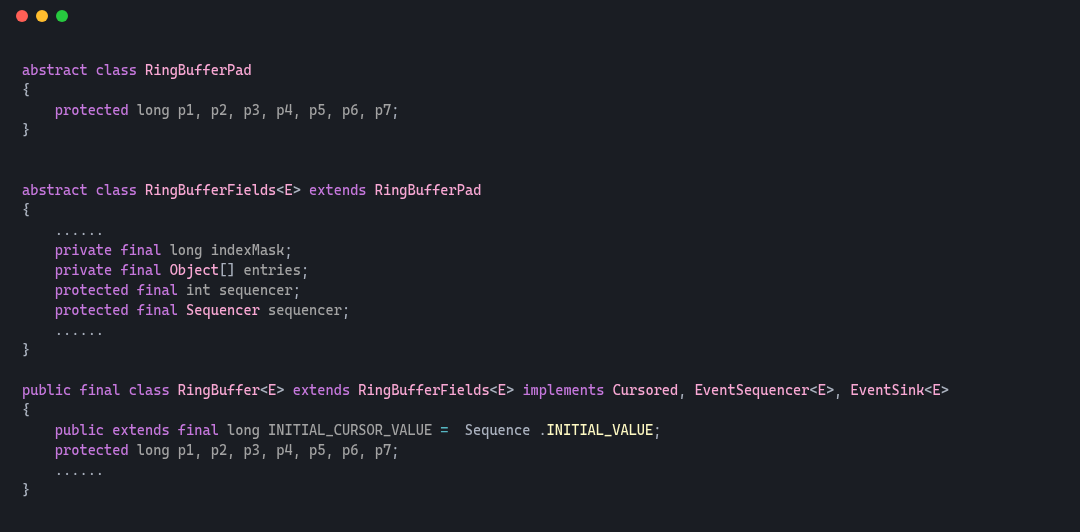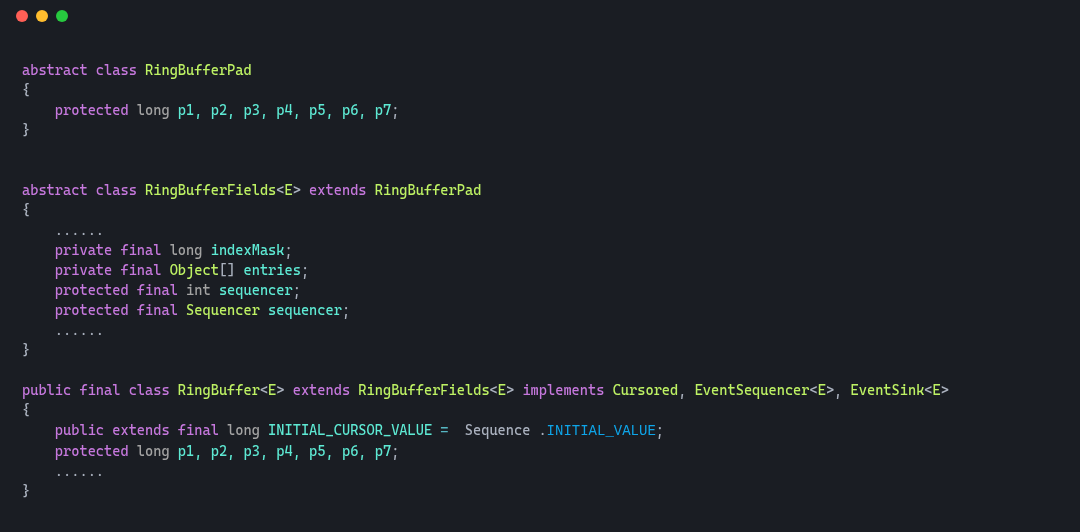--- a/index.html
+++ b/index.html
@@ -33,25 +33,25 @@
   }
   .tl-red    { background: #ff5f56; }
   .tl-yellow { background: #ffbd2e; }
   .tl-green  { background: #27c93f; }
   .code {
     padding: 8px 22px 20px 22px;
     white-space: pre;
   }
   .kw-mod    { color: #c678dd; text-align: right; }   
   .kw-prim   { color: #a3a3a3; }   
-  .ident     { color: #bef264; }   
-  .var       { color: #5eead4; }
+  .ident     { color: #f9a8d4; }   
+  .var       { color: #a3a3a3; }
   .punct     { color: #abb2bf; }
   .op        { color: #56b6c2; }   
-  .member    { color: #0ea5e9; font-family: Liberation Mono, monospace; }
+  .member    { color: #fef9c3; }
   .txt       { color: #abb2bf; margin-left: 8px; }
   .brace     { color: #abb2bf; }
   .dots      { color: #abb2bf; }
 </style>
 </head>
 <body>
 
 <div class="window">
   <div class="titlebar">
     <div class="traffic-light tl-red"></div>

